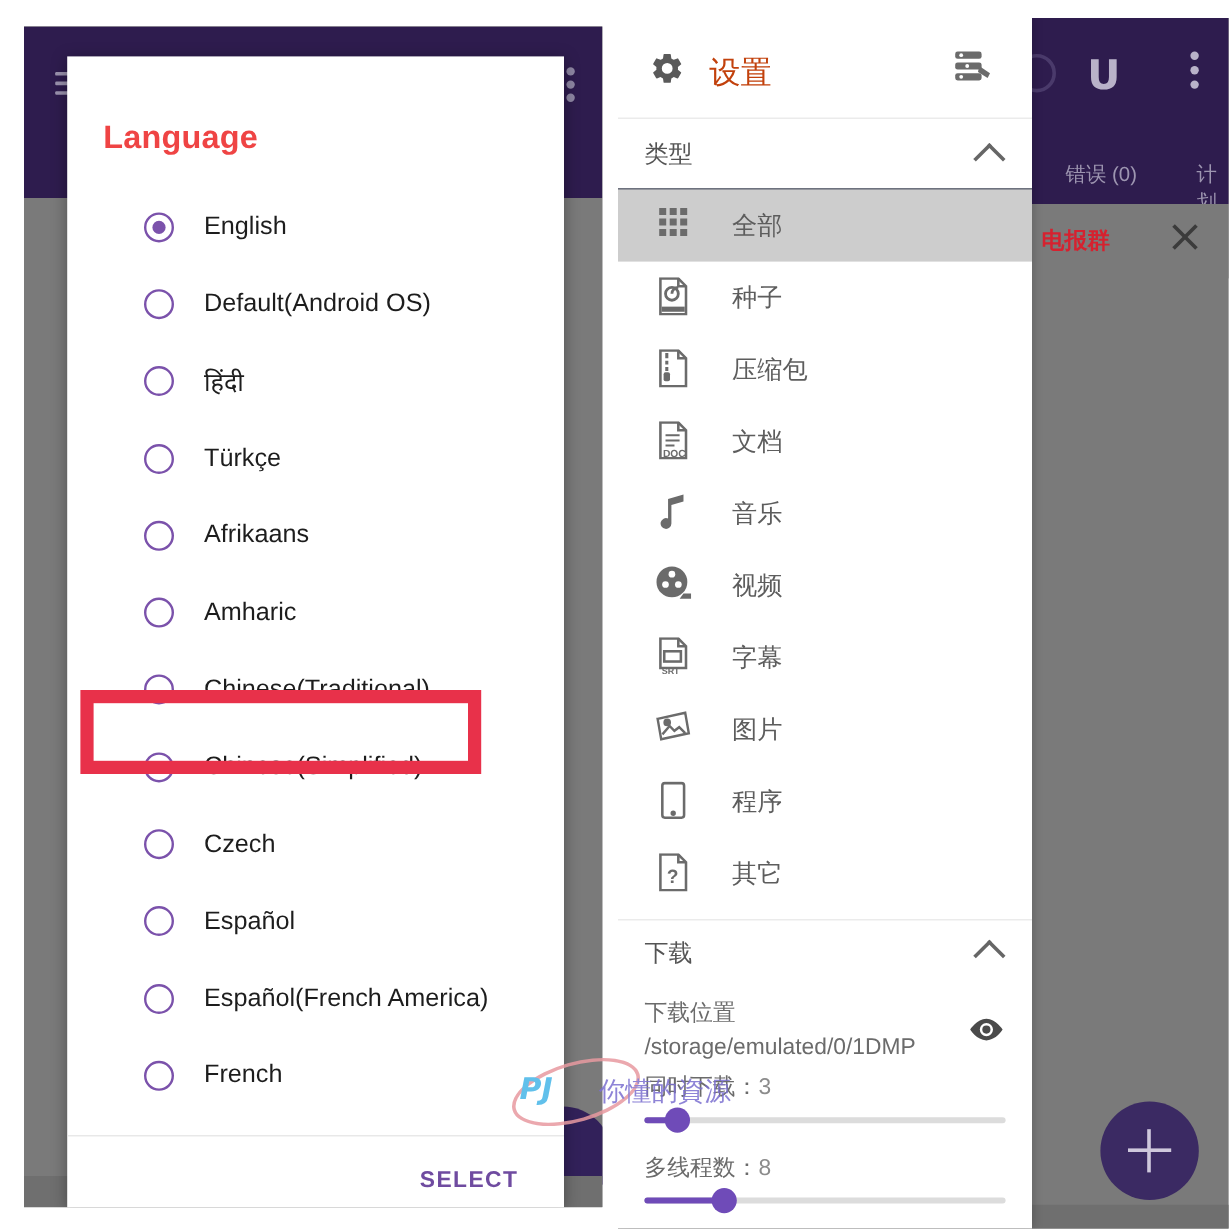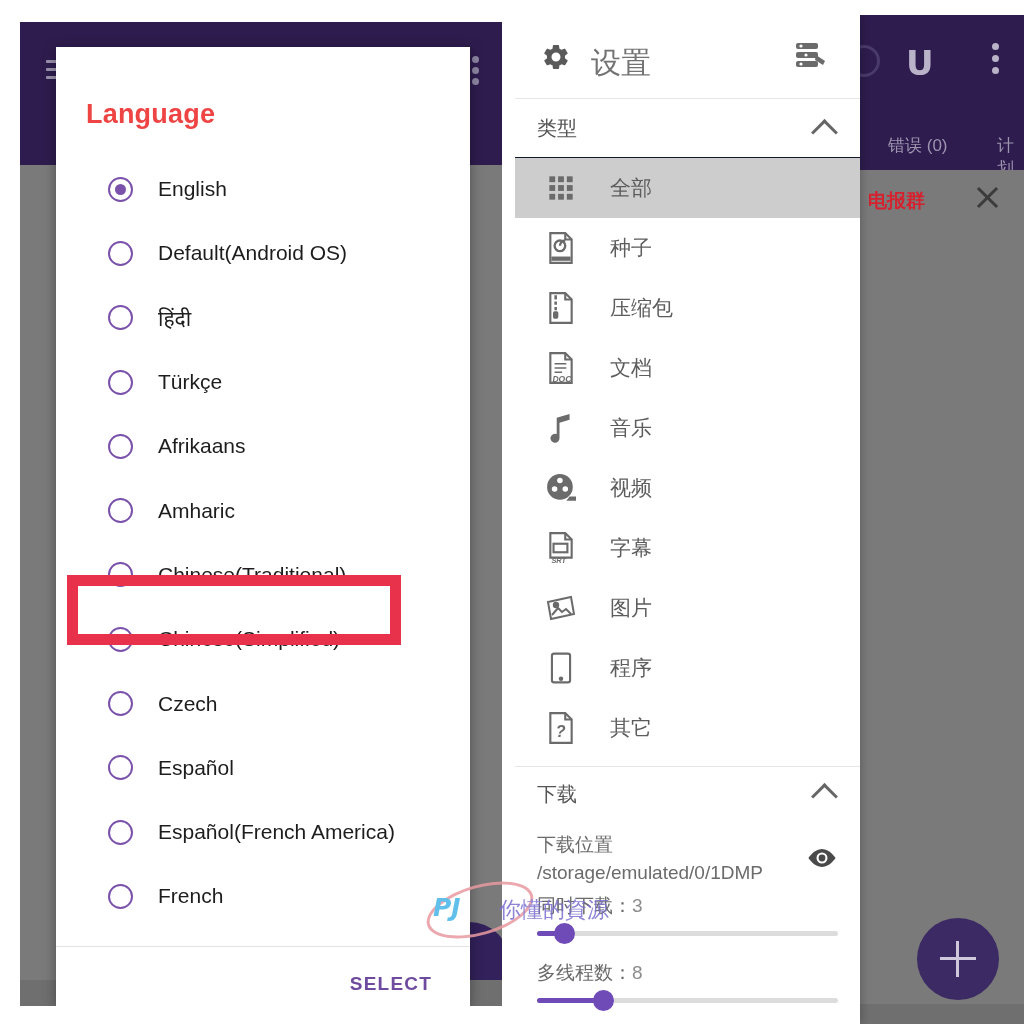--- a/index.html
+++ b/index.html
@@ -56,21 +56,21 @@
     position:absolute;left:36px;top:25px;width:414px;height:960px;
     background:#ffffff;
     box-shadow:0 2px 12px rgba(0,0,0,.35);
     overflow:hidden;
   }
   .dialog-title{
     position:absolute;left:30px;top:52px;
     font-size:27px;font-weight:bold;color:#ef4444;letter-spacing:.2px;
   }
   .lang-list{
-    position:absolute;left:4px;top:110px;width:414px;height:785px;
+    position:absolute;left:16px;top:110px;width:414px;height:785px;
     overflow:hidden;
   }
   .lang-row{
     position:relative;height:64.3px;display:flex;align-items:center;
     padding-left:48px;box-sizing:border-box;
   }
   .radio{
     width:25px;height:25px;border-radius:50%;
     border:2.5px solid #7b52ab;box-sizing:border-box;
     flex:0 0 auto;position:relative;
@@ -148,38 +148,38 @@
   
   .drawer{
     position:absolute;left:0;top:0;width:345px;height:1009px;background:#ffffff;
     overflow:hidden;box-shadow:2px 0 8px rgba(0,0,0,.2);
   }
   .drawer-header{
     position:relative;height:83px;border-bottom:1px solid #e6e6e6;
   }
   .gear{position:absolute;left:26px;top:27px;width:30px;height:30px;}
   .drawer-title{
-    position:absolute;left:76px;top:28px;font-size:30px;color:#737373;
+    position:absolute;left:76px;top:28px;font-size:26px;color:#c2410c;
   }
   .filter-icon{position:absolute;right:32px;top:26px;width:34px;height:30px;}
 
   .sect-head{
     position:relative;height:58px;border-bottom:1px solid #0f172a;
   }
   .sect-head .sh-label{position:absolute;left:22px;top:16px;font-size:20px;color:#545454;}
   .chev{
     position:absolute;right:26px;top:24px;width:16px;height:16px;
     border-left:3px solid #666;border-top:3px solid #666;transform:rotate(45deg);
   }
 
   .cat-row{
     position:relative;height:60px;display:flex;align-items:center;padding-left:29px;box-sizing:border-box;
   }
   .cat-row.active{background:#cdcdcd;}
-  .cat-ico{width:34px;height:34px;flex:0 0 auto;display:flex;align-items:center;justify-content:center;font-style:italic;}
+  .cat-ico{width:34px;height:34px;flex:0 0 auto;display:flex;justify-content:center;}
   .cat-label{margin-left:32px;font-size:21px;color:#5d5d5d;}
 
   .sect-divider{height:1px;background:#e6e6e6;margin-top:8px;}
 
   .dl-head{position:relative;height:56px;}
   .dl-head .dh-label{position:absolute;left:22px;top:14px;font-size:20px;color:#545454;}
 
   .dl-path-row{position:relative;padding:8px 22px 4px 22px;}
   .dl-path-row .k{font-size:19px;color:#6b6b6b;line-height:28px;}
   .dl-path-row .v{font-size:19px;color:#6b6b6b;line-height:28px;white-space:nowrap;}

